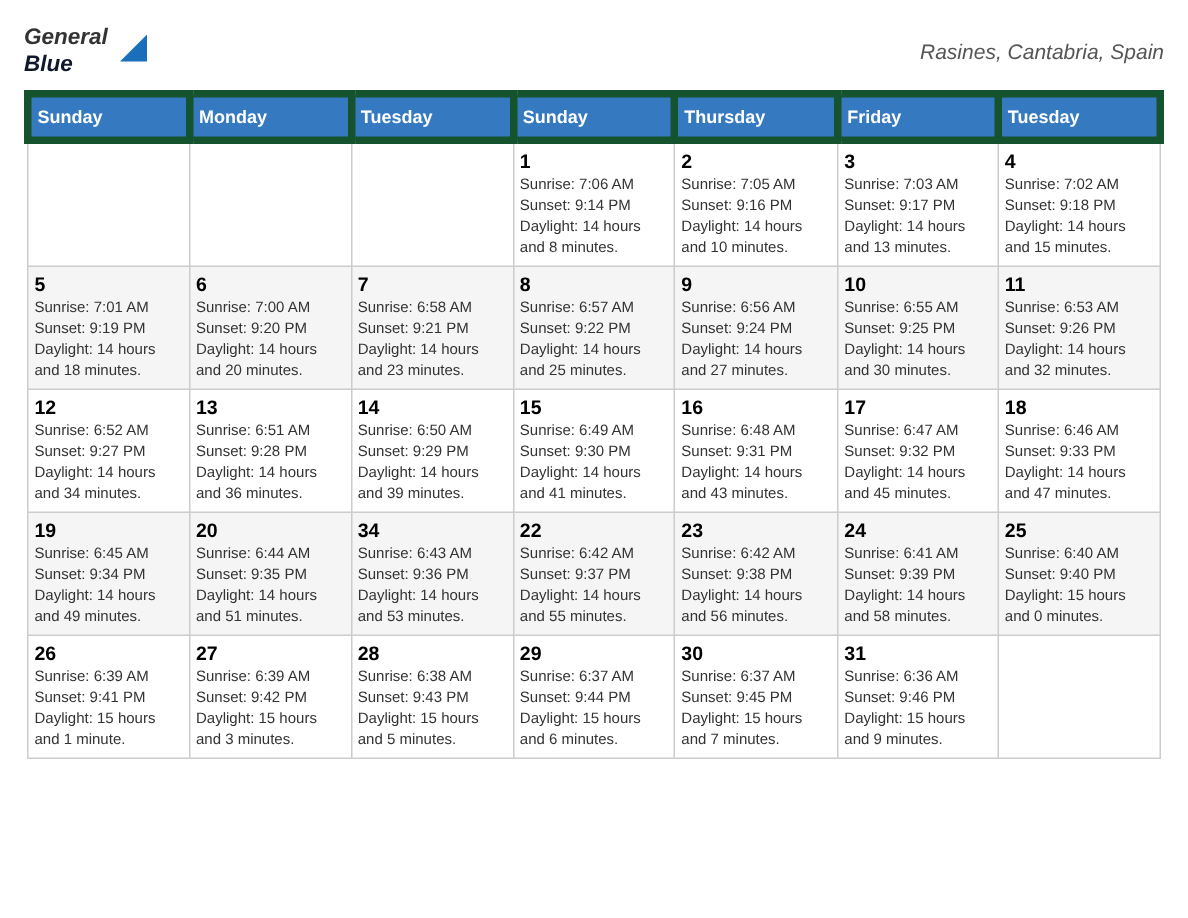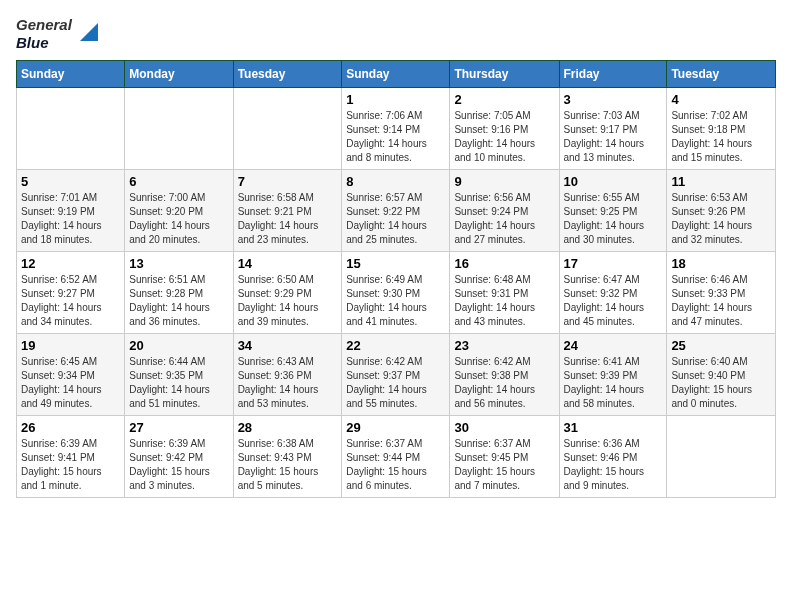--- a/index.html
+++ b/index.html
@@ -39,21 +39,21 @@
       border-collapse: collapse;
       font-size: 11px;
     }
     thead th {
       background-color: #3579c0;
       color: #fff;
       padding: 6px 4px;
       text-align: left;
       font-size: 12px;
       font-weight: bold;
-      border: 1px solid #14532d;
+      border: 5px solid #14532d;
     }
     tbody td {
       border: 1px solid #ccc;
       vertical-align: top;
       padding: 4px;
       width: 113px;
       height: 80px;
       background: #fff;
     }
     tbody tr:nth-child(even) td {
@@ -81,20 +81,21 @@
   <div class="logo">
   <div style="font-size:15px;font-weight:bold;line-height:1.2;">
     <span style="color:#333;">General</span><br>
     <span style="color:#0f172a;">Blue</span>
   </div>
   <svg width="22" height="22" viewBox="0 0 22 22">
     <polygon points="4,18 22,0 22,18" fill="#1a6fba"></polygon>
   </svg>
 </div>
   <div class="title-block">
+    <div class="location">Rasines, Cantabria, Spain</div>
   </div>
 </div>
 
 <table>
   <thead>
     <tr>
     <th>Sunday</th>
         <th>Monday</th>
         <th>Tuesday</th>
         <th>Sunday</th>

